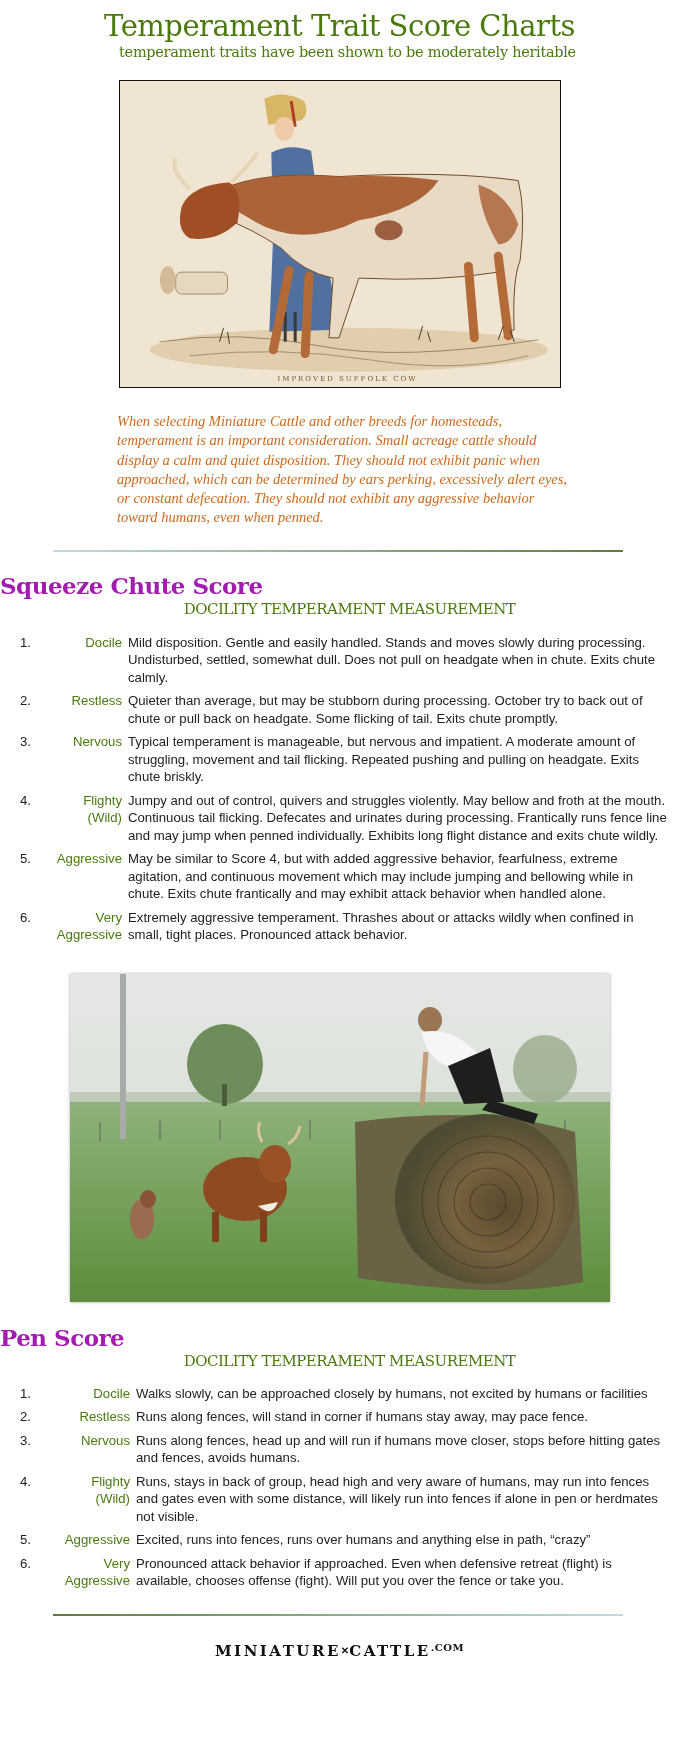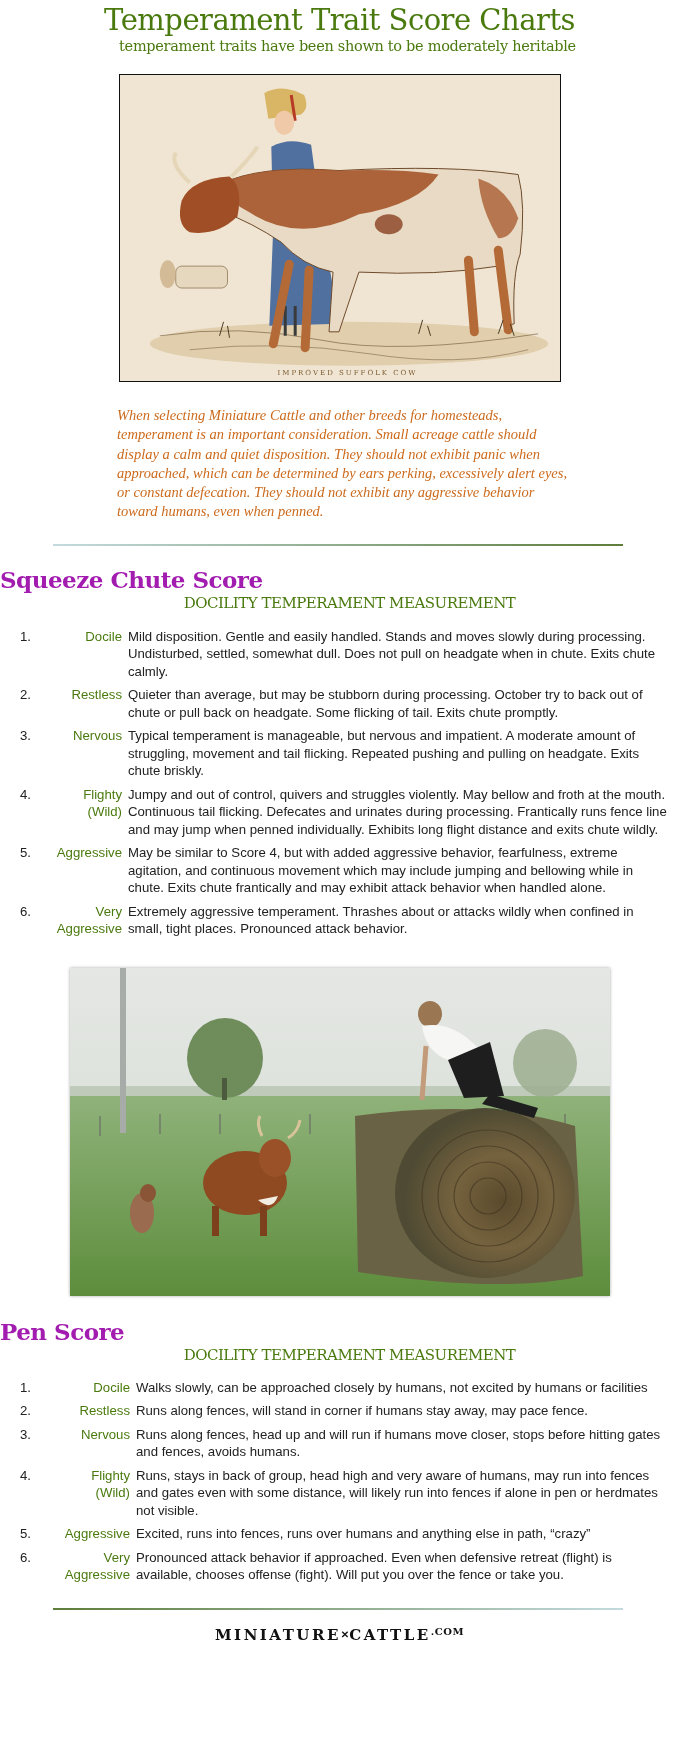--- a/index.html
+++ b/index.html
@@ -7,21 +7,21 @@
   body { font-family: "Liberation Sans", sans-serif; color: #222; }
   .page { width: 679px; position: relative; }
 
   .title {
     font-family: "DejaVu Serif", serif;
     color: #4a7a0e;
     text-align: center;
     font-size: 29px;
     font-weight: normal;
     letter-spacing: -0.5px;
-    padding-top: 3px;
+    padding-top: 9px;
     line-height: 34px;
   }
   .subtitle {
     font-family: "DejaVu Serif", serif;
     color: #4a7a0e;
     text-align: center;
     font-size: 14.5px;
     line-height: 18px;
     letter-spacing: -0.3px;
     margin-left: 16px;
@@ -295,17 +295,17 @@
     </div>
     <div class="score-row">
       <span class="score-num">6.</span>
       <span class="score-label"><span>Very</span><br><span>Aggressive</span></span>
       <span class="score-desc">Pronounced attack behavior if approached. Even when defensive retreat (flight) is available, chooses offense (fight). Will put you over the fence or take you.</span>
     </div>
   </div>
 
   <div class="divider rtl" style="margin-top:24px;"></div>
 
-  <div class="logo" style="margin-top:16px; padding-bottom:22px;">
+  <div class="logo" style="margin-top:26px; padding-bottom:22px;">
     <span>MINIATURE</span><span class="sep">✕</span><span>CATTLE</span><span class="dotcom">.COM</span>
   </div>
 
 </div>
 
 </body></html>

